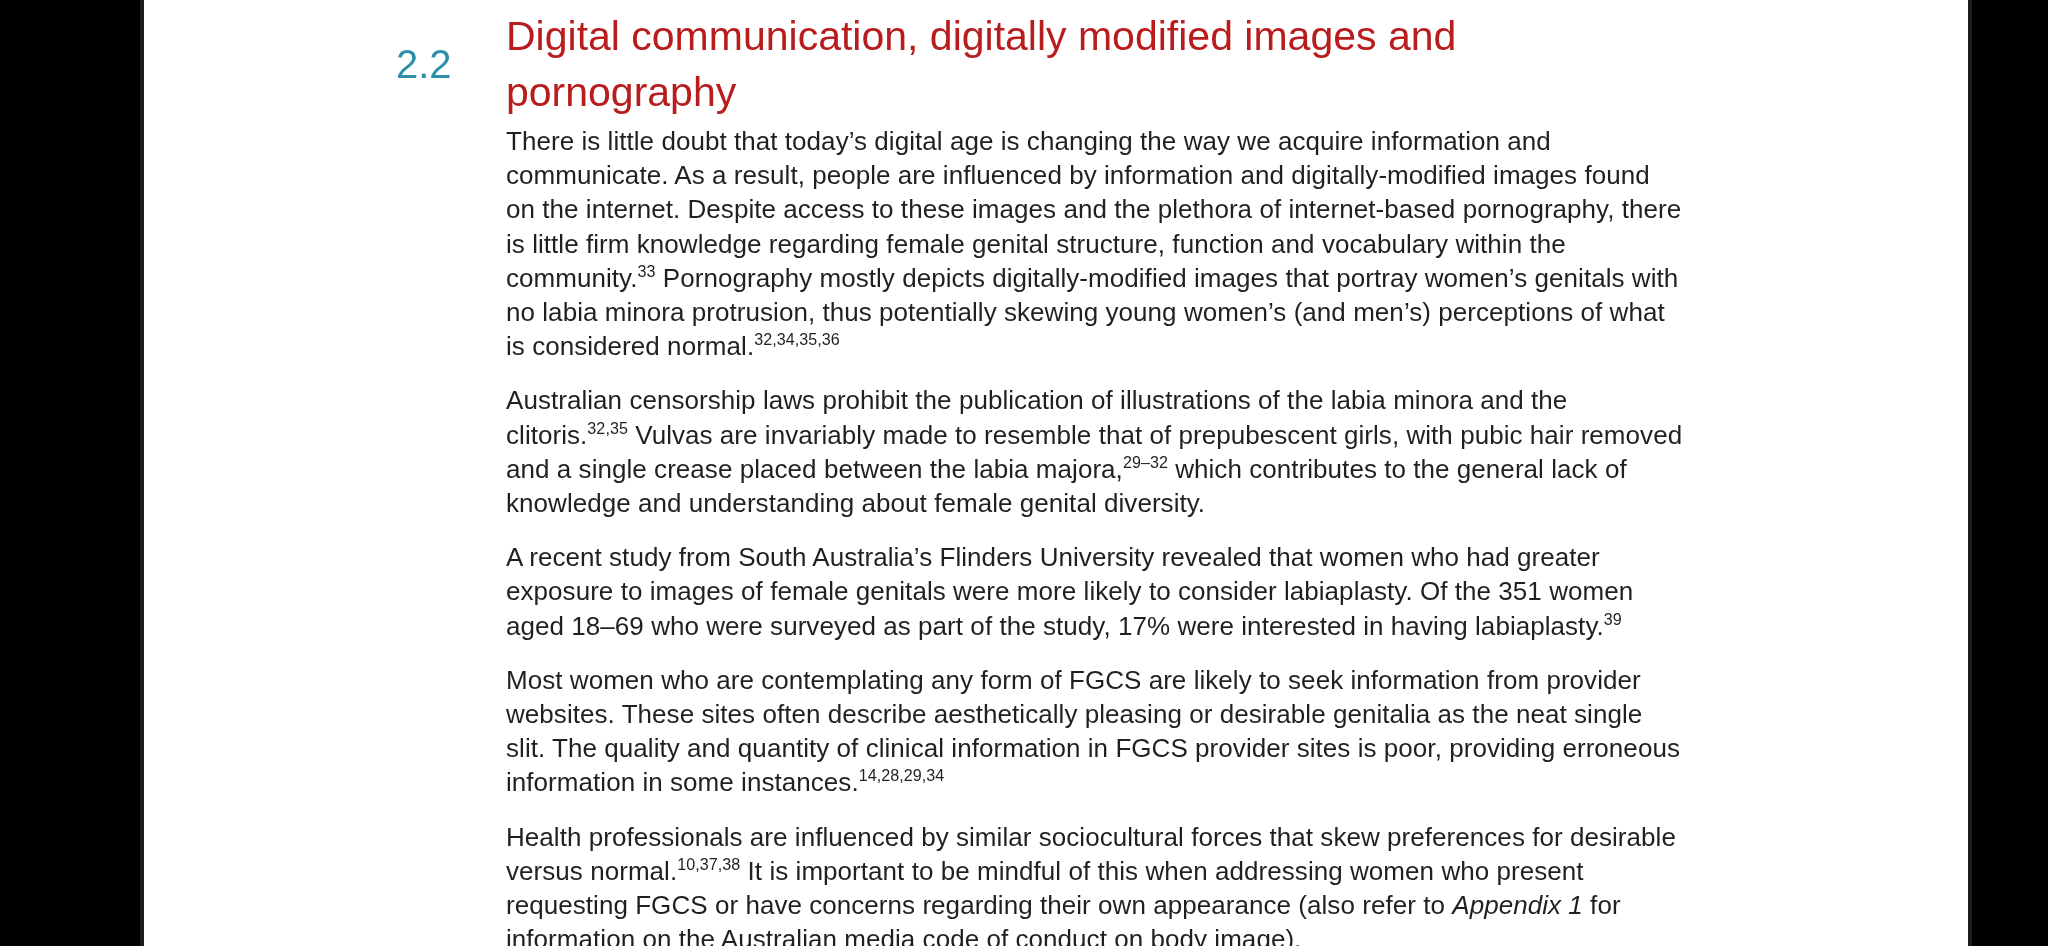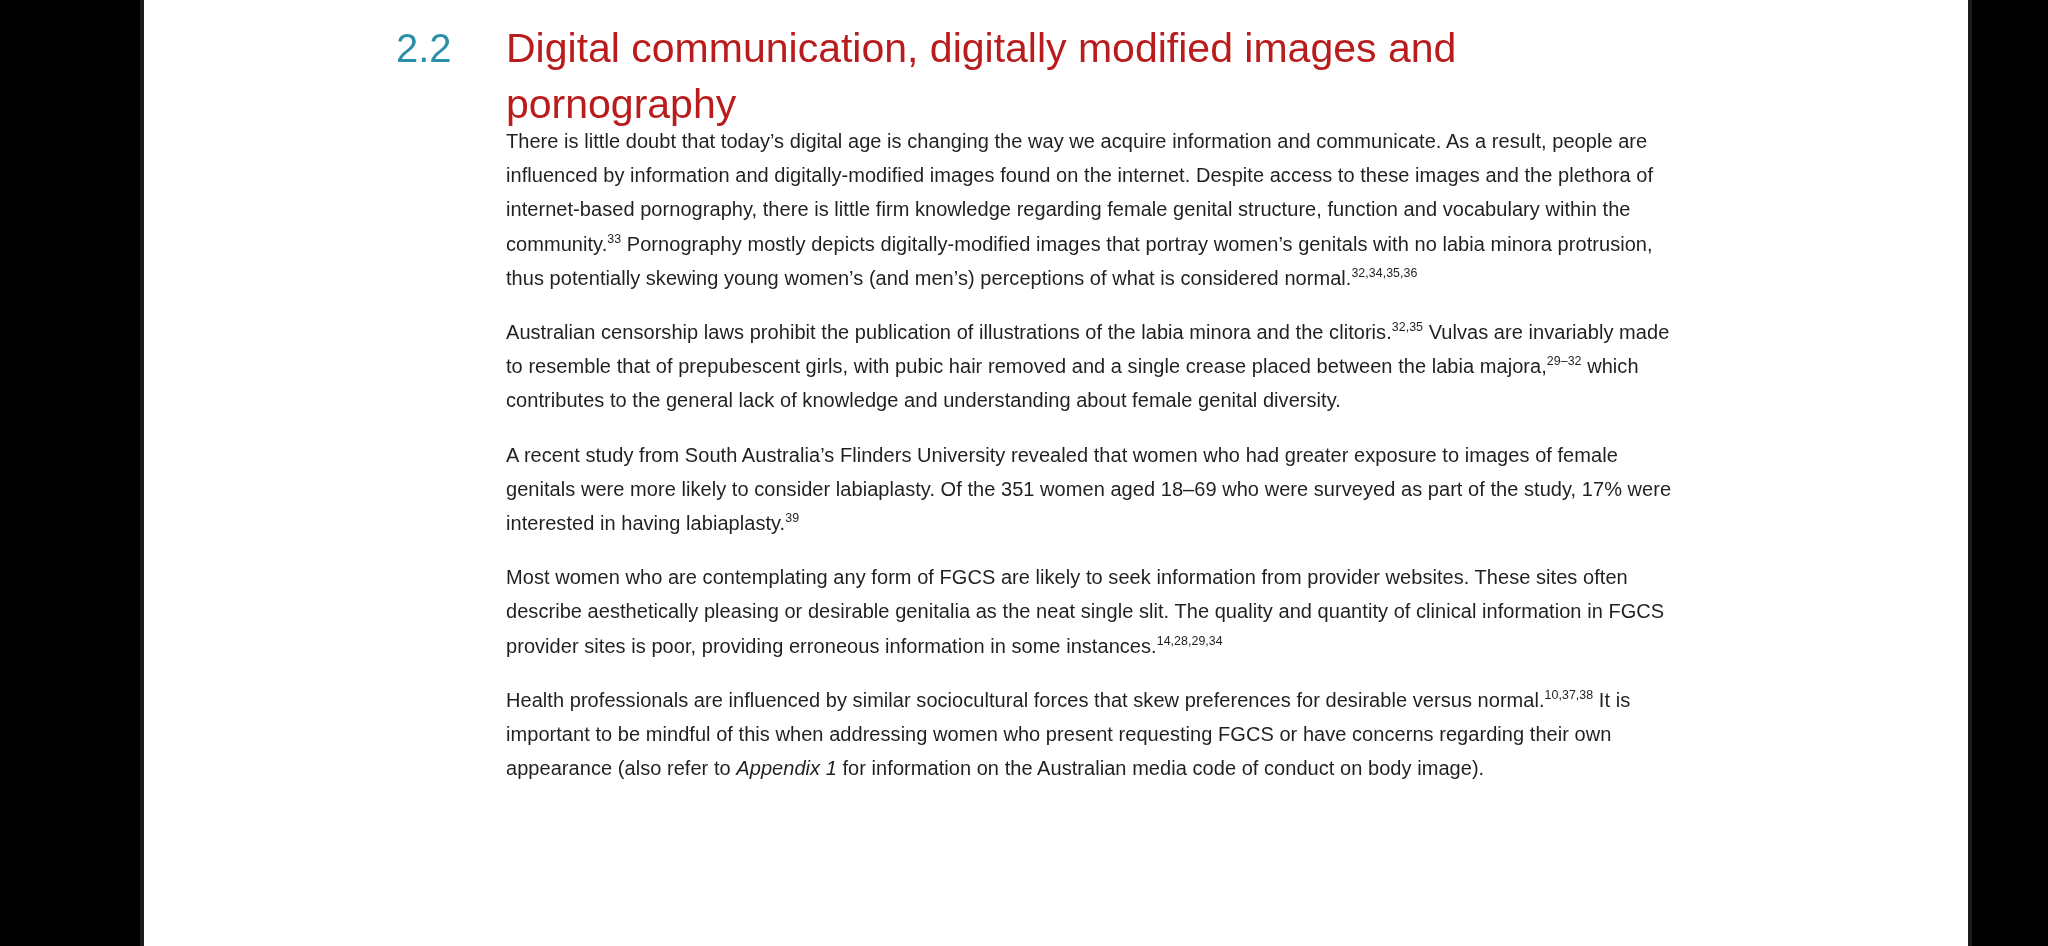--- a/index.html
+++ b/index.html
@@ -56,24 +56,24 @@
     position: absolute;
     left: 0;
     top: 0;
     width: 1824px;
     height: 946px;
   }
   
   .heading {
     position: absolute;
     left: 252px;
-    top: 20px;
+    top: 8px;
     width: 1300px;
     display: flex;
-    align-items: flex-start;
+    align-items: center;
   }
   .heading-number {
     color: #2b8fa8;
     font-size: 40px;
     line-height: 56px;
     width: 110px;
     flex: 0 0 110px;
     font-weight: normal;
     letter-spacing: 0px;
   }
@@ -87,21 +87,21 @@
   
   .body-col {
     position: absolute;
     left: 362px;
     top: 124px;
     width: 1180px;
   }
   p.para {
     margin: 0 0 20px 0;
     color: #231f20;
-    font-size: 20px;
+    font-size: 26px;
     line-height: 34.2px;
     text-align: left;
     letter-spacing: 0.05px;
   }
   p.para:last-child {
     margin-bottom: 0;
   }
   sup {
     font-size: 0.62em;
     vertical-align: super;

